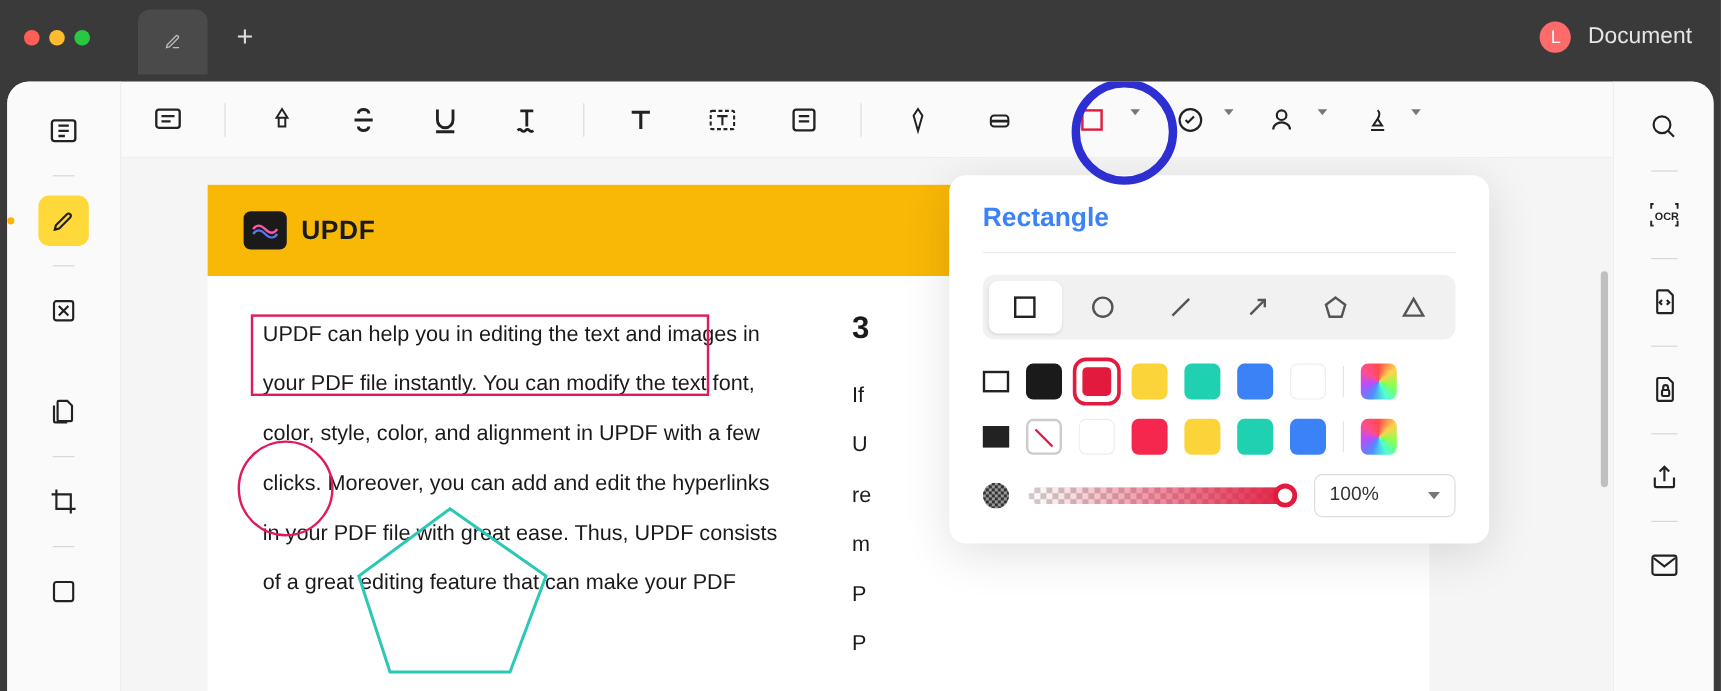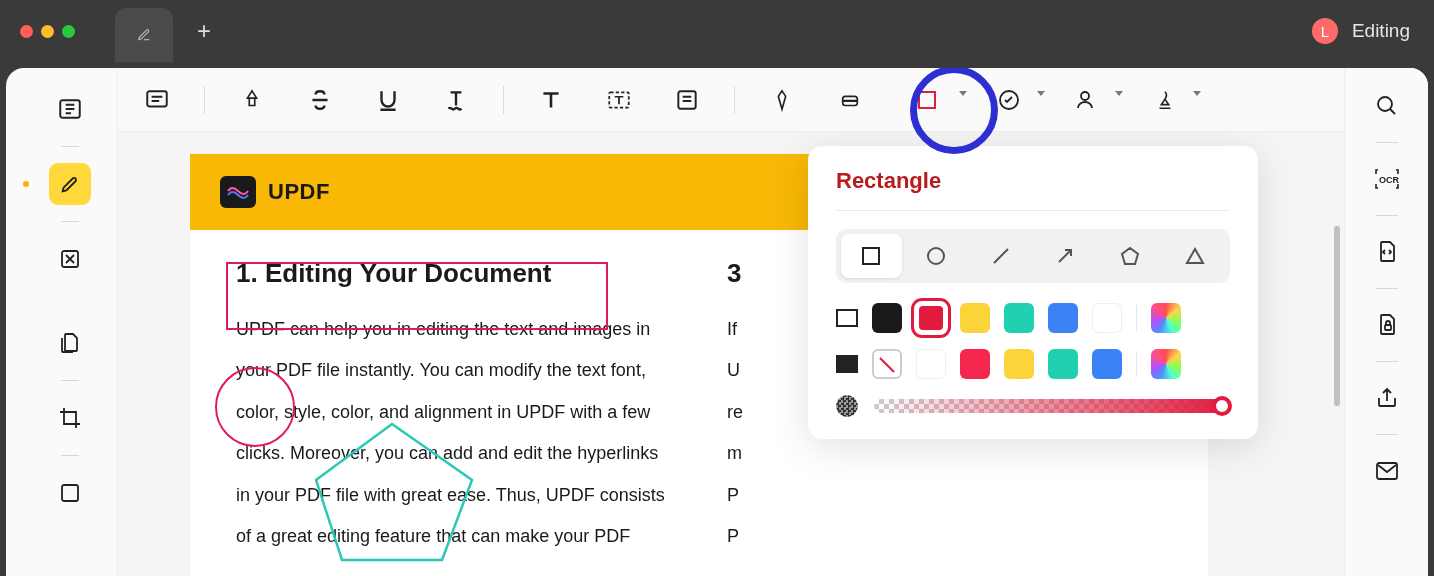--- a/index.html
+++ b/index.html
@@ -65,21 +65,20 @@
   display: flex;
   padding: 6px 6px 0 6px;
 }
 .inner-window {
   background: #fafafa;
   border-radius: 18px 18px 0 0;
   flex: 1;
   display: flex;
   overflow: hidden;
   position: relative;
-  padding-left: 17px;
 }
 .left-rail {
   width: 95px;
   background: #fafafa;
   border-right: 1px solid #eee;
   display: flex;
   flex-direction: column;
   align-items: center;
   padding-top: 20px;
   gap: 10px;
@@ -219,21 +218,21 @@
   left: 618px;
   top: -8px;
   width: 450px;
   background: white;
   border-radius: 14px;
   box-shadow: 0 8px 40px rgba(0,0,0,0.12);
   padding: 22px 28px;
   z-index: 15;
 }
 .popup-title {
-  font-size: 22px; font-weight: 600; color: #b91c1c;
+  font-size: 22px; font-weight: 600; color: #3b82f6;
   padding-bottom: 16px;
   border-bottom: 1px solid #eaeaea;
   margin-bottom: 18px;
 }
 .shape-row {
   display: flex;
   background: #f1f1f1;
   border-radius: 10px;
   padding: 5px;
   gap: 4px;
@@ -388,21 +387,21 @@
           <path d="M12 20h9"></path>
           <path d="M16.5 3.5a2.1 2.1 0 013 3L7 19l-4 1 1-4z"></path>
         </svg>
     </span>
   </div>
   <div class="plus-tab">+</div>
   <div class="right-header">
     <div class="avatar">
         <span>L</span>
       </div>
-    <div class="upgrade"><span>Editing</span></div>
+    <div class="upgrade"><span>Document</span></div>
   </div>
 </div>
 
 <div class="app-body">
   <div class="inner-window">
 
     <div class="left-rail">
       <div class="rail-item">
         <svg width="26" height="26" viewBox="0 0 24 24" fill="none" stroke="#222" stroke-width="1.8">
             <rect x="3" y="4" width="18" height="16" rx="2"></rect>
@@ -542,21 +541,20 @@
             <div class="updf-logo">
               <svg width="24" height="14" viewBox="0 0 24 14">
                   <path d="M2 10 Q6 4 12 10 T22 10" stroke="#57e" stroke-width="2" fill="none"></path>
                   <path d="M2 6 Q6 0 12 6 T22 6" stroke="#f5a" stroke-width="2" fill="none"></path>
                 </svg>
             </div>
             <div class="updf-text">UPDF</div>
           </div>
           <div class="doc-content">
             <div class="col">
-              <div class="h1">1. Editing Your Document</div>
               <div class="body-text">UPDF can help you in editing the text and images in your PDF file instantly. You can modify the text font, color, style, color, and alignment in UPDF with a few clicks. Moreover, you can add and edit the hyperlinks in your PDF file with great ease. Thus, UPDF consists of a great editing feature that can make your PDF</div>
             </div>
             <div class="col">
               <div class="h1">3</div>
               <div class="body-text">
                 <div>If</div>
                 <div>U</div>
                 <div>re</div>
                 <div>m</div>
                 <div>P</div>
@@ -630,20 +628,24 @@
               <div style="width:1px;height:26px;background:#e5e5e5"></div>
               <div class="swatch rainbow"></div>
             </div>
 
 
             <div class="slider-row" style="margin-bottom:0">
               <div class="opacity-icon"></div>
               <div class="opacity-track">
                   <div class="opacity-thumb"></div>
                 </div>
+              <div class="slider-select">
+                <span>100%</span>
+                <div class="car"></div>
+              </div>
             </div>
           </div>
         </div>
       </div>
     </div>
 
     <div class="right-rail">
       <div class="rr-item">
         <svg width="24" height="24" viewBox="0 0 24 24" fill="none" stroke="#222" stroke-width="1.8">
             <circle cx="10" cy="10" r="7"></circle>

